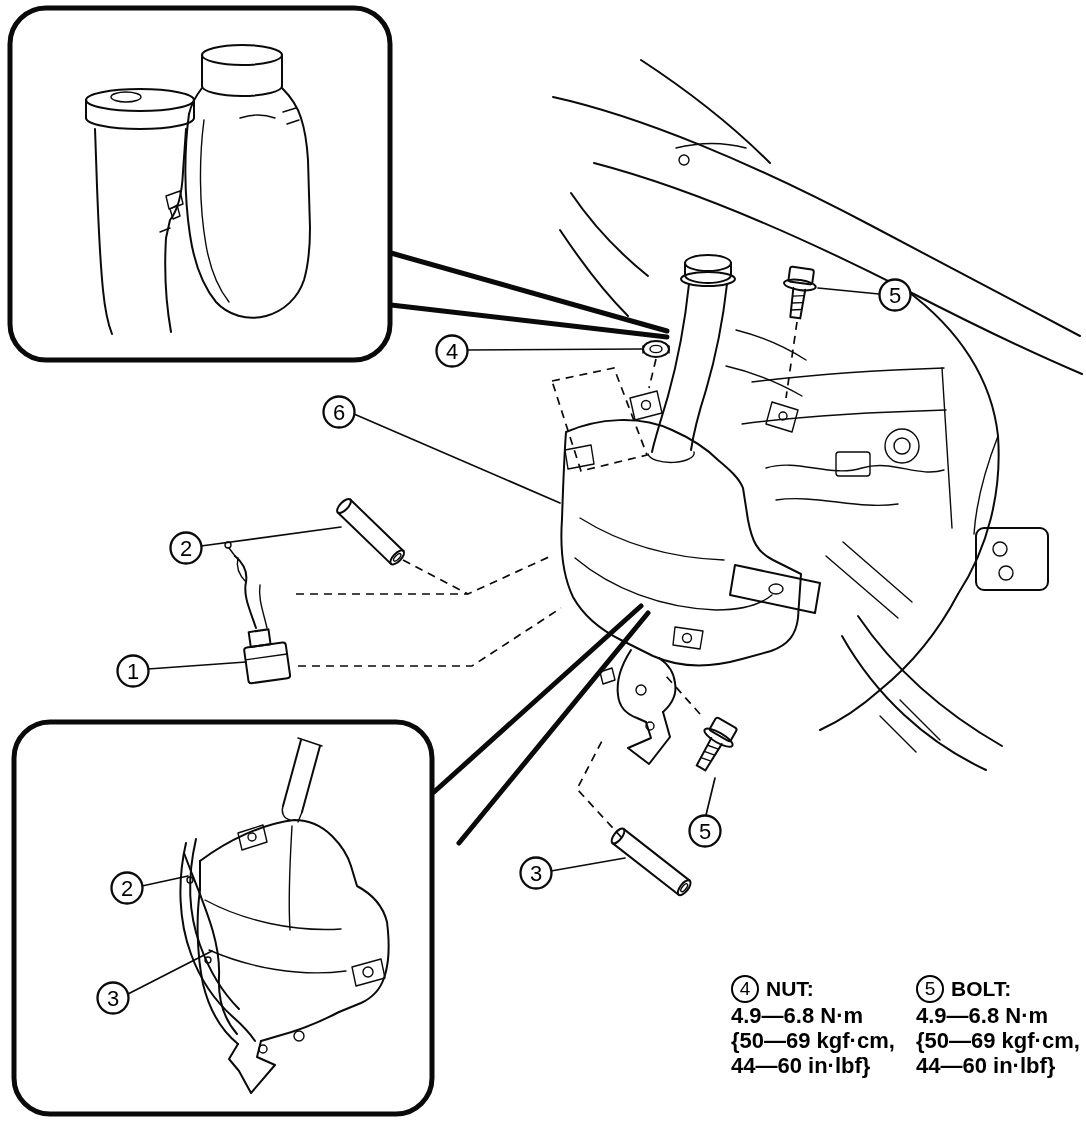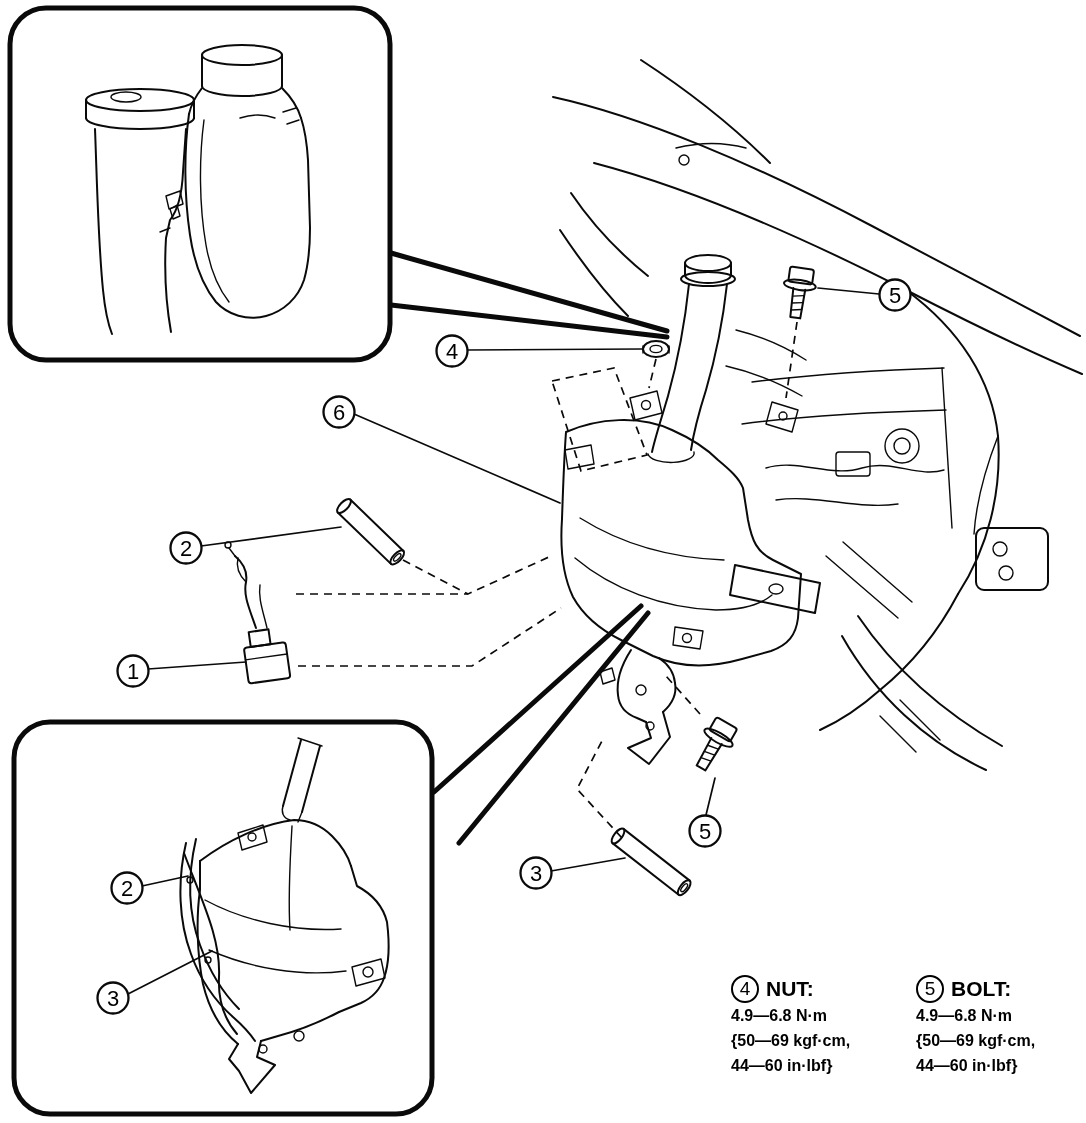--- a/index.html
+++ b/index.html
@@ -19,21 +19,21 @@
 
   
   .specs { position:absolute; left:0; top:0; width:100%; height:100%; color:#000; }
   .spec  { position:absolute; }
   .spec-1 { left:731px; top:975px; }
   .spec-2 { left:916px; top:975px; }
   .spec-head { display:flex; align-items:center; gap:7px; font-weight:bold; font-size:21px; }
   .badge { width:28px; height:28px; box-sizing:border-box; border:2.3px solid #000; border-radius:50%;
            display:inline-flex; align-items:center; justify-content:center;
            font-size:19px; font-weight:normal; flex:0 0 auto; }
-  .spec-line { font-weight:bold; font-size:16px; line-height:25px; white-space:nowrap; }
+  .spec-line { font-weight:bold; font-size:22px; line-height:25px; white-space:nowrap; }
   .spec-line:first-of-type { margin-top:5px; }
 </style>
 </head>
 <body>
 
 <div class="stage">
 
 <svg width="1086" height="1123" viewBox="0 0 1086 1123">
 
   <g>

